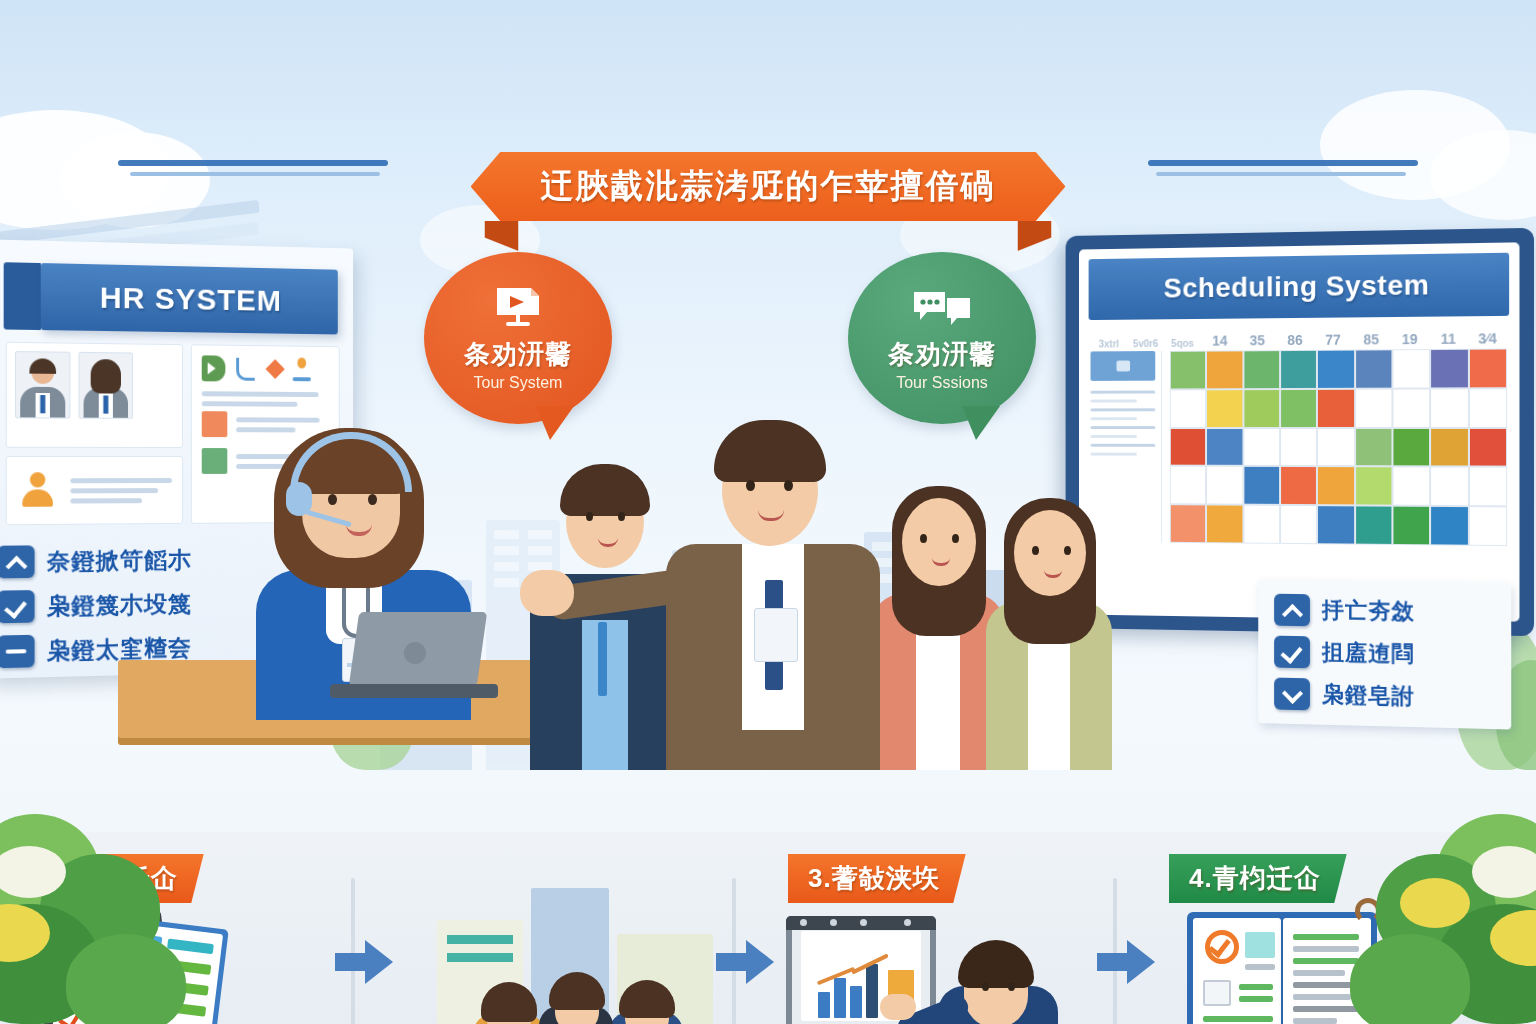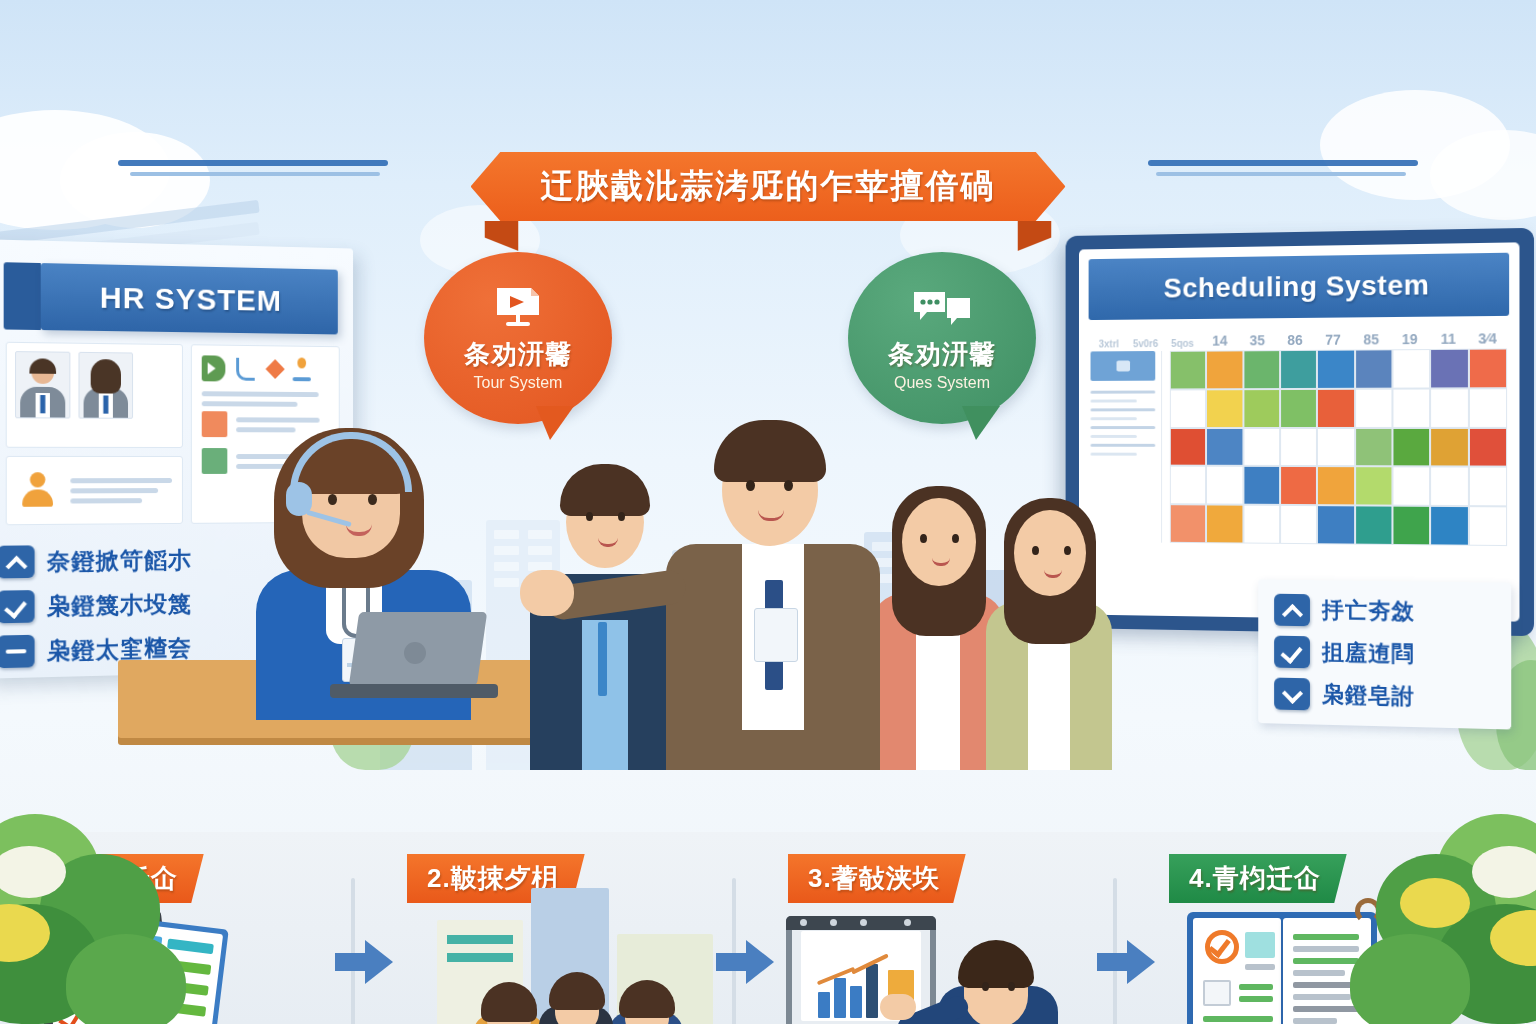--- a/index.html
+++ b/index.html
@@ -505,21 +505,21 @@
       <div class="bub-ico">
         <svg width="62" height="40" viewBox="0 0 62 40">
           <path d="M3 4 H34 V24 H16 L9 32 V24 H3 Z" fill="#ffffff"></path>
           <path d="M36 10 H59 V30 H46 L40 37 V30 H36 Z" fill="#ffffff"></path>
           <circle cx="12" cy="14" r="2.6" fill="#3f8f63"></circle>
           <circle cx="19" cy="14" r="2.6" fill="#3f8f63"></circle>
           <circle cx="26" cy="14" r="2.6" fill="#3f8f63"></circle>
         </svg>
       </div>
       <div class="bub-cn">条劝汧毊</div>
-      <div class="bub-en">Ques System</div>
+      <div class="bub-en">Tour Sssions</div>
       <div class="bub-tail"></div>
     </div>
   </div>
 
   <div class="sc-panel">
     <div class="sc-frame"></div>
     <div class="sc-screen">
       <div class="sc-header">
         <span>Scheduling System</span>
       </div>
@@ -656,23 +656,20 @@
           </div>
         </div>
         <div class="arrow" style="right:-12px;">
             <div class="shaft"></div>
             <div class="headd"></div>
           </div>
         <div class="divider" style="right:26px;"></div>
       </div>
 
       <div class="proc-step">
-        <div class="step-banner o">
-          <span>2.</span><span>鞁捒歺枂</span>
-        </div>
         <div class="art">
           <div class="bldg2" style="left:56px;bottom:34px;width:86px;height:118px;background:#eef0e2;"></div>
           <div class="bldg2" style="left:150px;bottom:34px;width:78px;height:150px;background:#b9cfe6;"></div>
           <div class="bldg2" style="left:236px;bottom:34px;width:96px;height:104px;background:#e7ecd9;"></div>
           <div style="position:absolute;left:66px;bottom:110px;width:66px;height:9px;background:#45b2a6;"></div>
           <div style="position:absolute;left:66px;bottom:128px;width:66px;height:9px;background:#45b2a6;"></div>
           <div style="position:absolute;left:0;bottom:0;width:340px;height:40px;background:#a8cf96;opacity:.75;border-radius:20px 20px 0 0;"></div>
           <div class="meet-person" style="left:92px;width:72px;height:98px;">
             <div style="position:absolute;bottom:0;width:72px;height:58px;background:#e5a23f;border-radius:20px 20px 0 0;"></div>
             <div style="position:absolute;left:14px;top:18px;width:44px;height:50px;background:#f3cba6;border-radius:22px;"></div>

